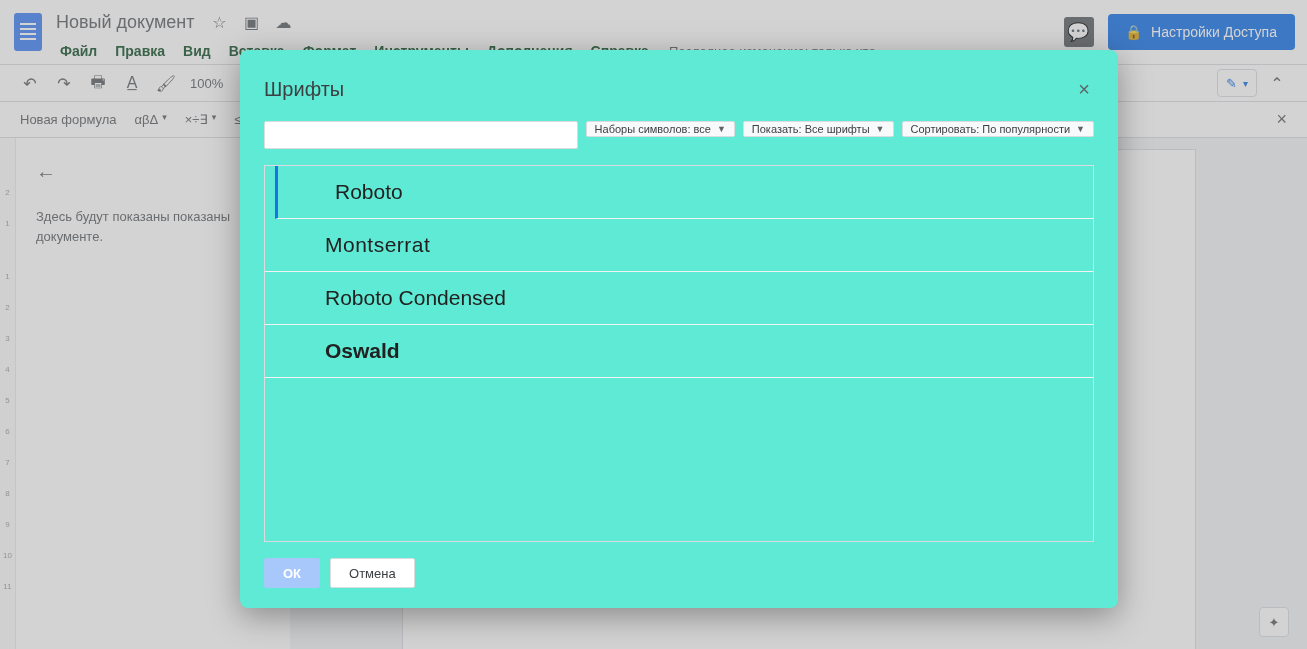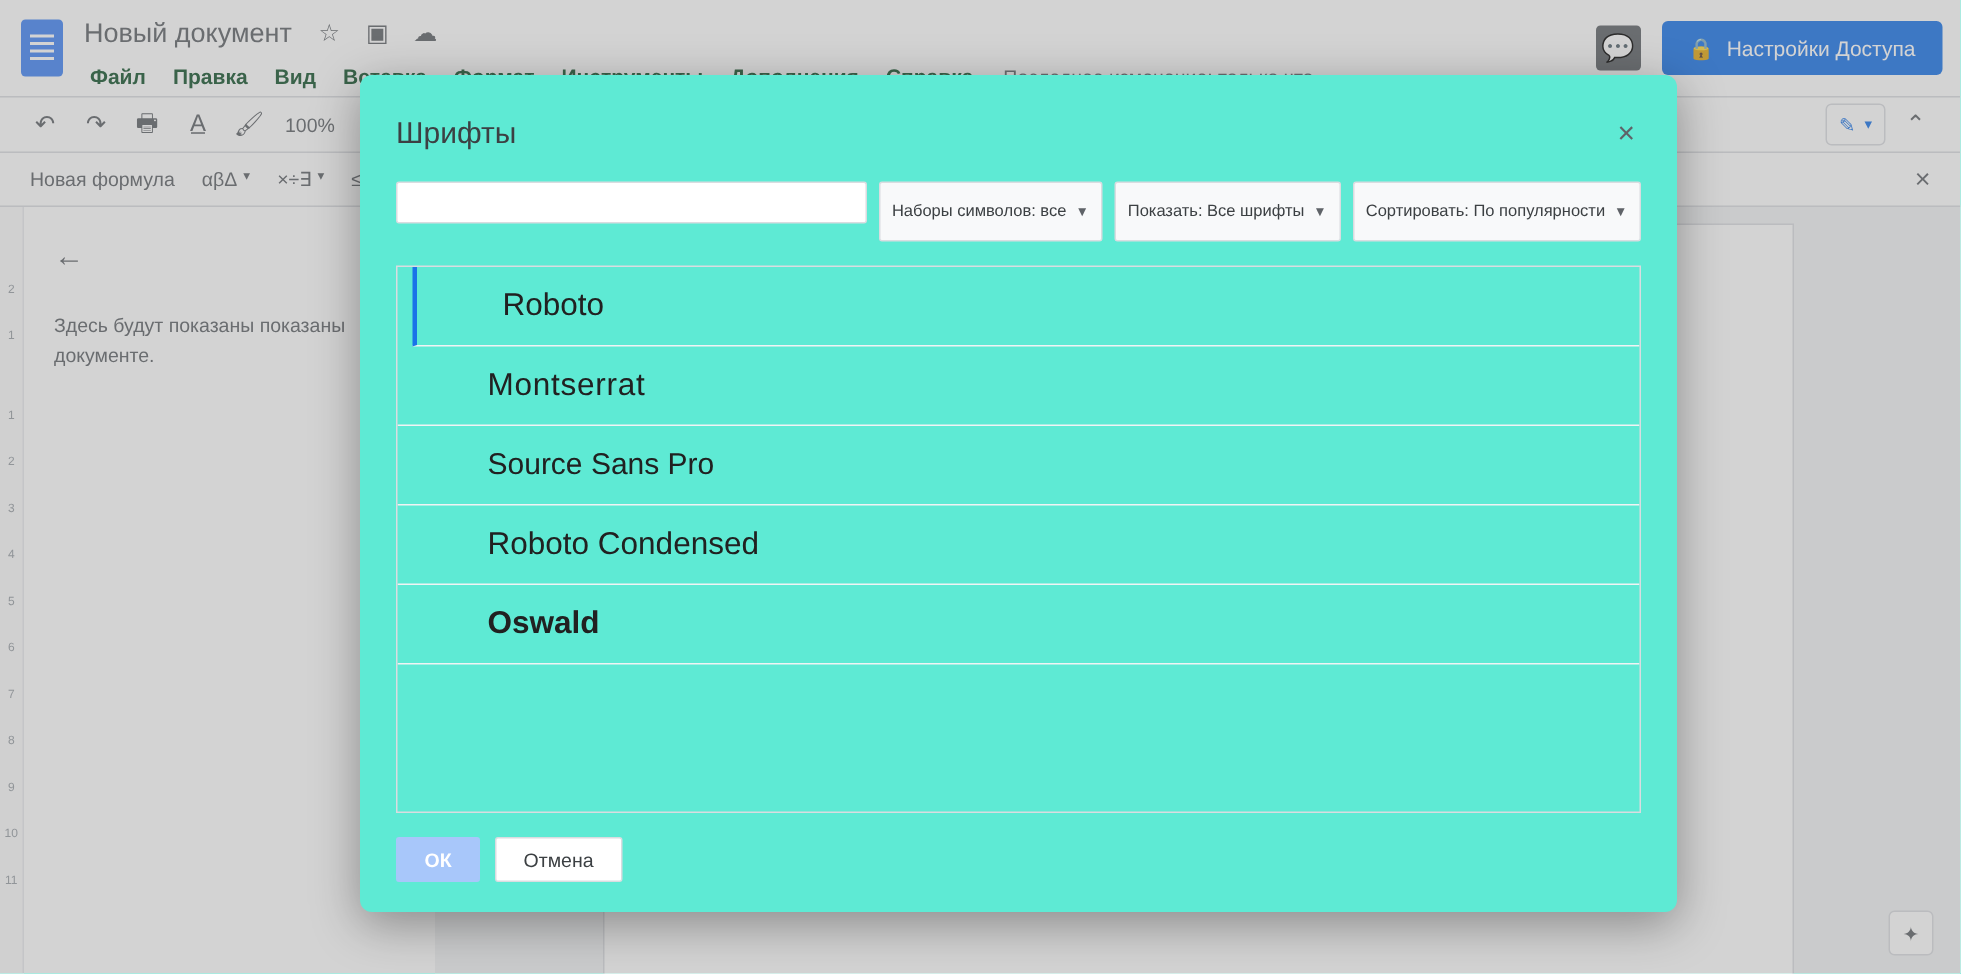--- a/index.html
+++ b/index.html
@@ -159,21 +159,21 @@
   }
   .left-col { flex:1;display:flex;flex-direction:column;min-width:0;}
   .filter-row {
     display:flex;gap:8px;margin-bottom:16px;
   }
   .search-input {
     flex:1;height:28px;border:1px solid #dadce0;border-radius:2px;padding:0 6px;font-size:12px;
     min-width:120px;
   }
   .filter-btn {
-    height:40px;border:1px solid #dadce0;border-radius:2px;background:#f8f9fa;
+    height:16px;border:1px solid #dadce0;border-radius:2px;background:#f8f9fa;
     display:flex;align-items:center;gap:6px;padding:0 8px;
     font-size:11px;color:#3c4043;cursor:pointer;white-space:nowrap;
   }
   .filter-btn .caret { color:#5f6368;font-size:9px;}
   .font-list {
     flex:1;border:1px solid #dadce0;overflow-y:auto;position:relative;
   }
   .font-row {
     height:53px;display:flex;align-items:center;
     padding-left:60px;
@@ -332,23 +332,20 @@
           </div>
         </div>
 
         <div class="font-list">
           <div class="font-row selected ff-roboto">
               <span>Roboto</span>
             </div>
           <div class="font-row ff-mont">
               <span>Montserrat</span>
             </div>
-          <div class="font-row ff-source">
-              <span>Source Sans Pro</span>
-            </div>
           <div class="font-row ff-robcon">
               <span>Roboto Condensed</span>
             </div>
           <div class="font-row ff-oswald">
               <span>Oswald</span>
             </div>
         </div>
       </div>
 
     </div>

